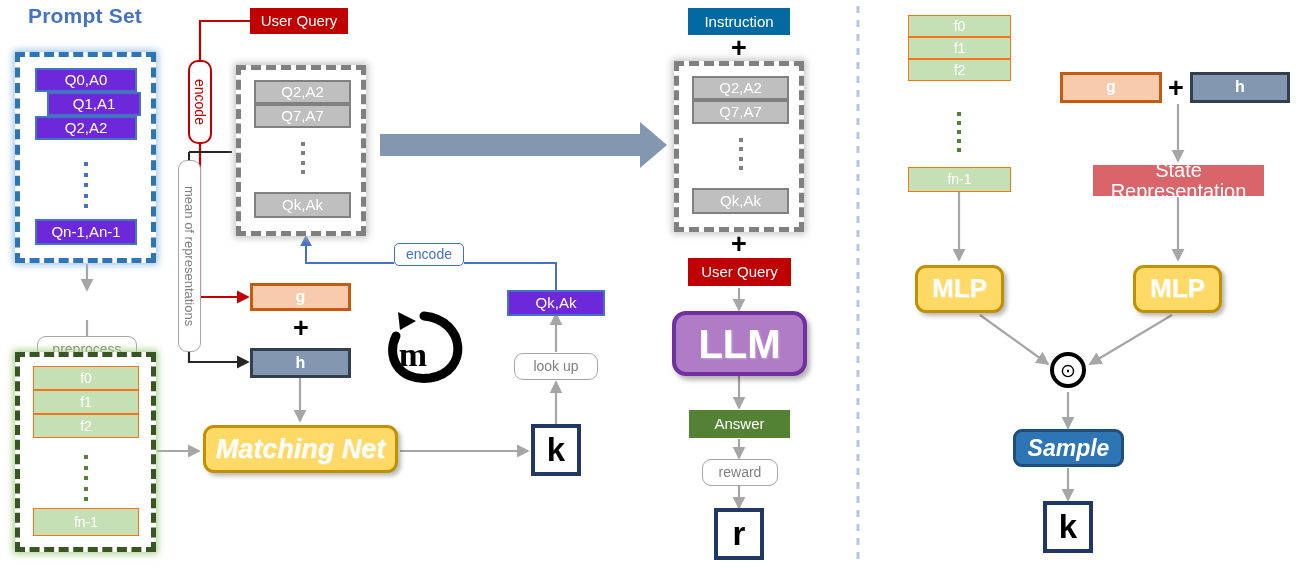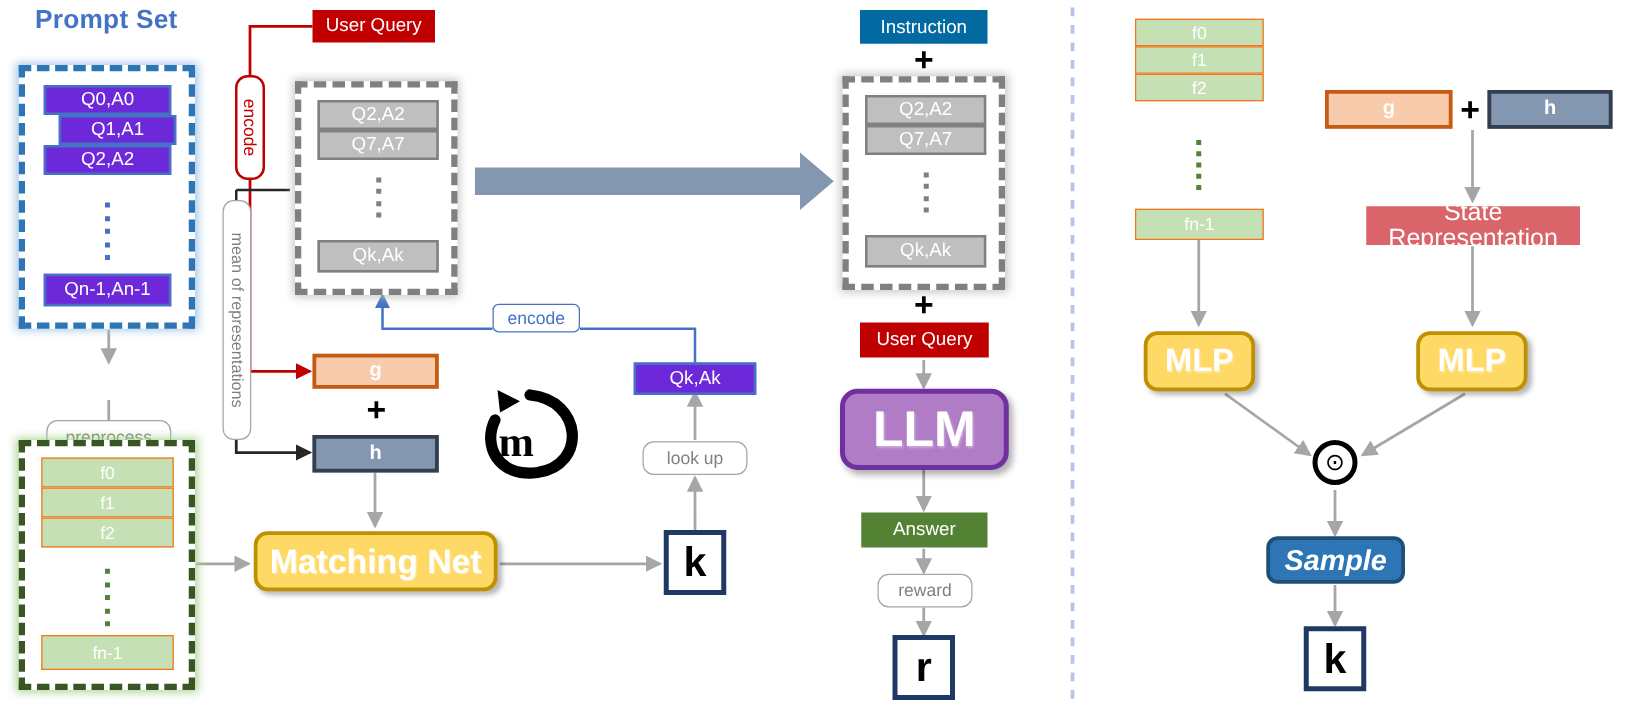--- a/index.html
+++ b/index.html
@@ -318,21 +318,21 @@
       <i></i>
       <i></i>
       <i></i>
   </div>
   <div class="abs node graybox" style="left:254px; top:192px; width:97px; height:26px;">Qk,Ak</div>
 
   <div class="abs node gbox" style="left:250px; top:283px; width:101px; height:28px;">g</div>
   <div class="abs node plus" style="left:292px; top:317px; width:18px; height:22px;">+</div>
   <div class="abs node hbox" style="left:250px; top:348px; width:101px; height:30px;">h</div>
 
-  <div class="abs node matchbox" style="left:203px; top:425px; width:195px; height:48px;">Matching Net</div>
+  <div class="abs node matchbox" style="left:203px; top:425px; width:195px; height:48px;font-style:italic;">Matching Net</div>
 
   <div class="abs node letterbox" style="left:531px; top:424px; width:50px; height:52px;">k</div>
 
   <div class="abs node pillbox" style="left:514px; top:353px; width:84px; height:27px;">look up</div>
 
   <div class="abs node qbox" style="left:507px; top:290px; width:98px; height:26px;">Qk,Ak</div>
 
   <div class="abs node pillbox-blue" style="left:394px; top:243px; width:70px; height:23px;">encode</div>
 
   <div class="abs node mglyph" style="left:398px; top:337px; width:30px; height:36px;">m</div>

